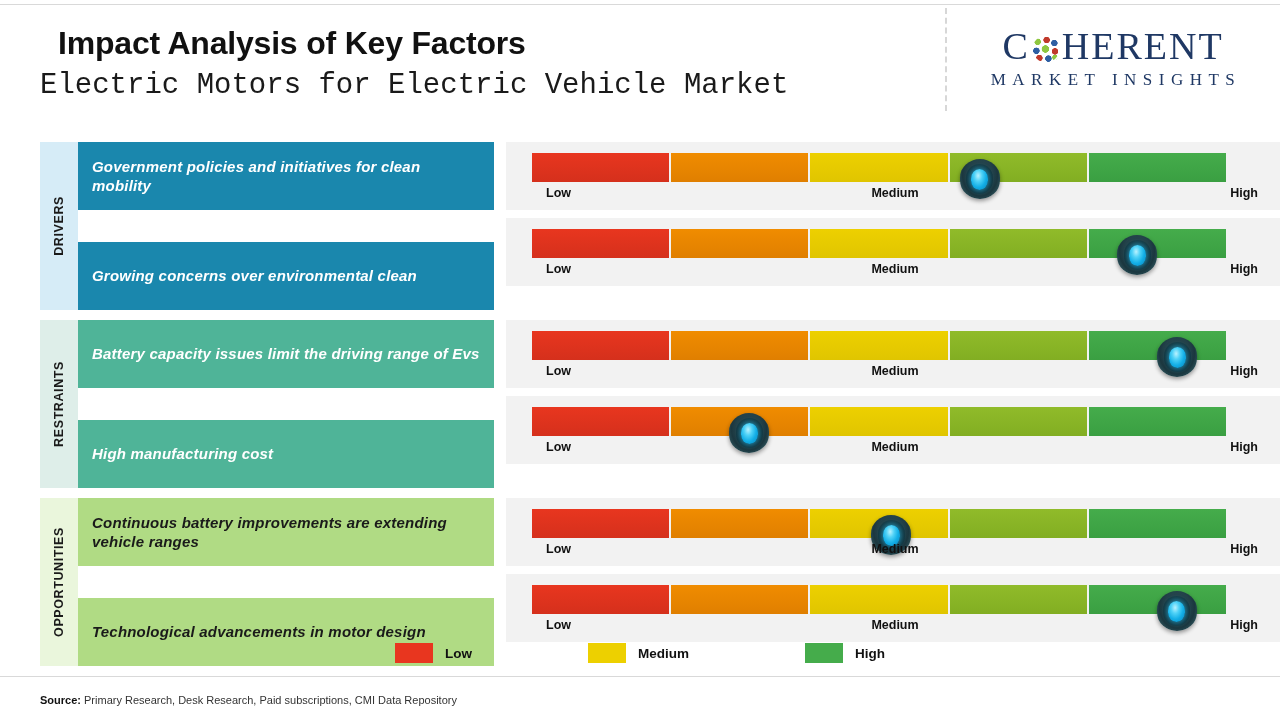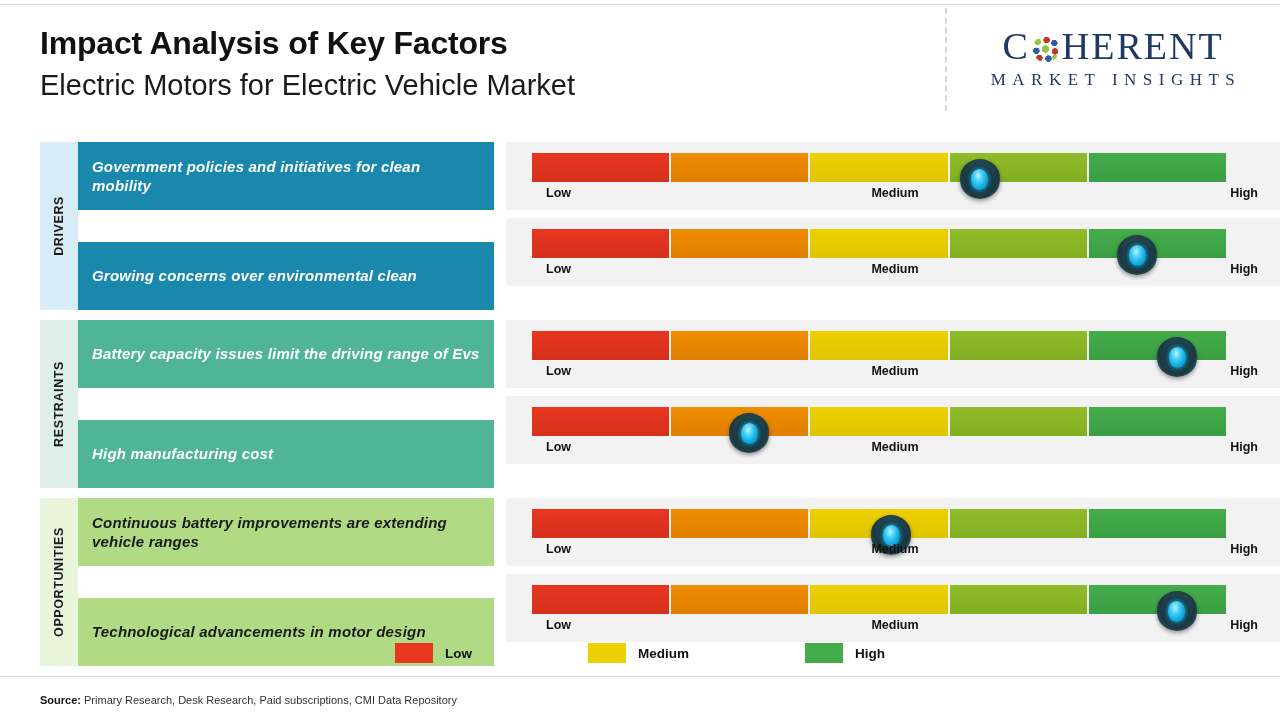--- a/index.html
+++ b/index.html
@@ -18,24 +18,25 @@
   }
   .edge-top { top: 4px; }
   .edge-bottom { top: 676px; }
 
   
   #header { position: absolute; left: 40px; top: 26px; }
   #title {
     font-size: 32px; font-weight: bold; color: #111111;
     letter-spacing: -0.2px; line-height: 1.1;
     font-family: "Liberation Sans", sans-serif;
+    margin-left: 18px;
   }
   #subtitle {
     font-size: 29px; font-weight: normal; color: #1a1a1a;
-    margin-top: 9px; line-height: 1.1;
+    margin-top: 9px; line-height: 1.1; font-family: Liberation Mono, monospace;
   }
 
   
   #logo-divider {
     position: absolute; left: 945px; top: 8px;
     width: 0; height: 103px;
     border-left: 2px dashed #d7d7d7;
   }
   #logo { position: absolute; left: 963px; top: 24px; width: 300px; }
   .logo-word {

